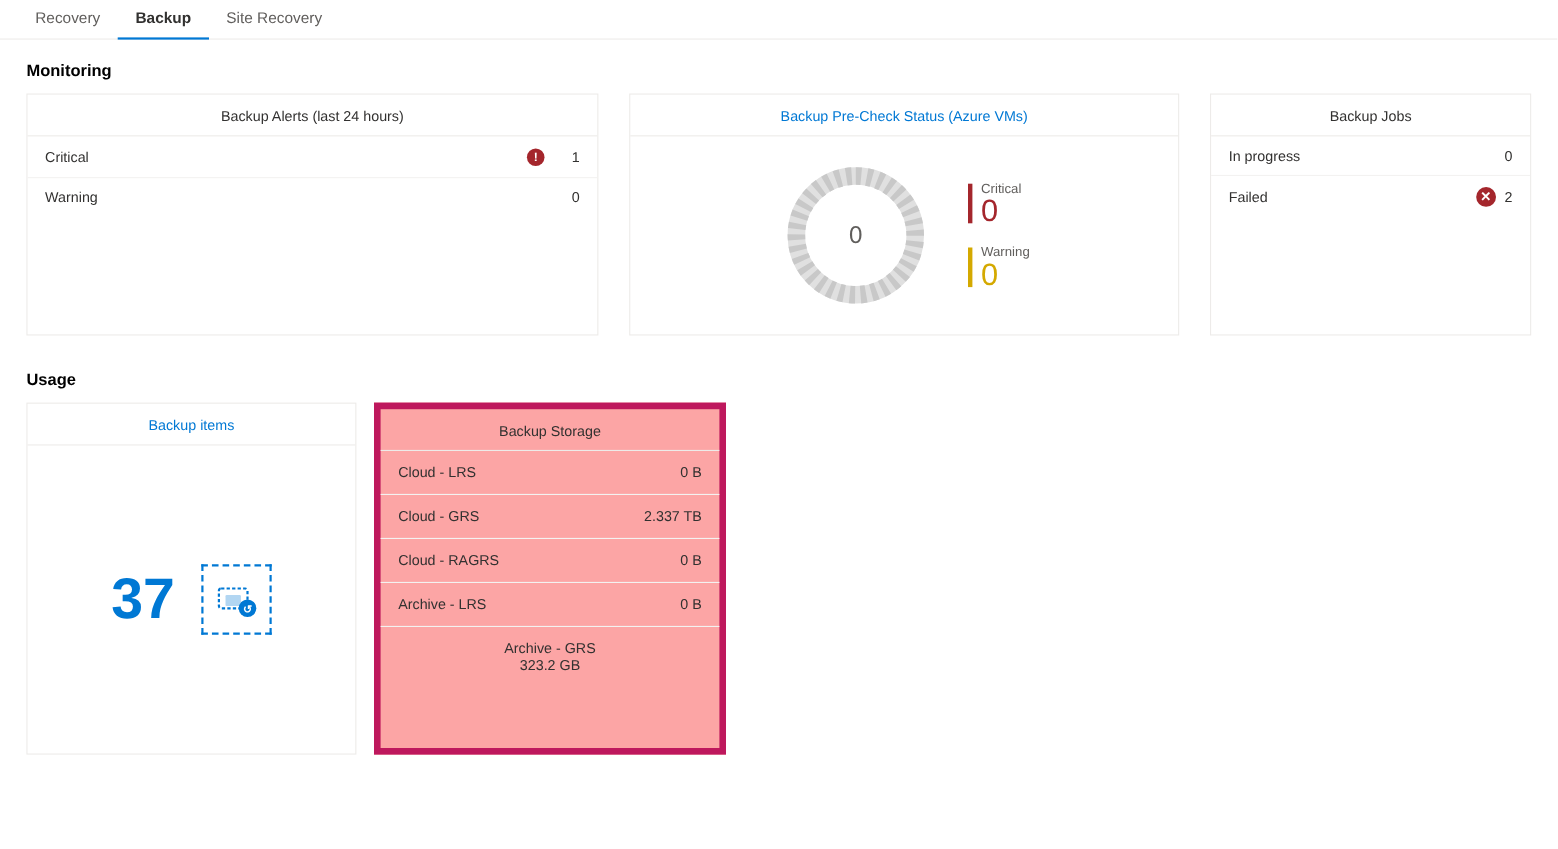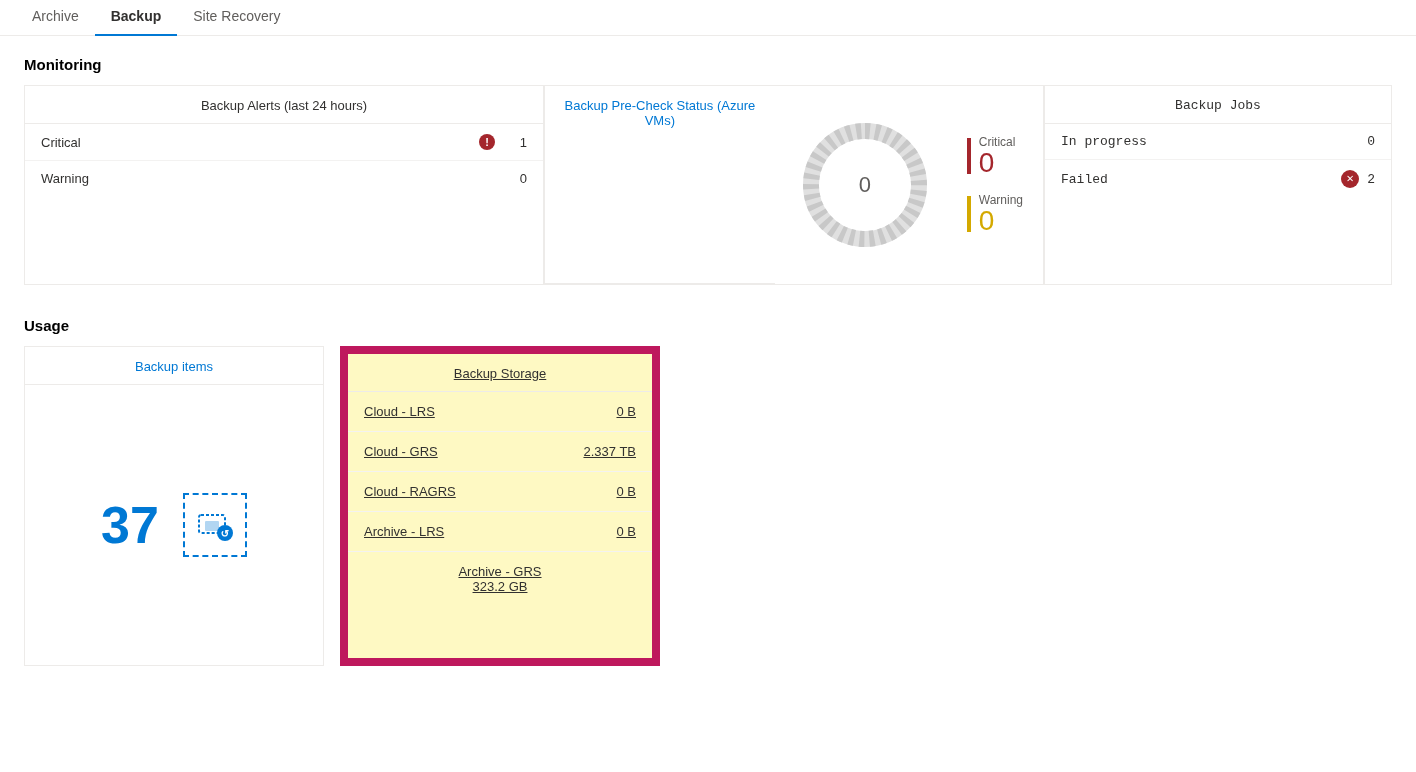--- a/index.html
+++ b/index.html
@@ -42,21 +42,21 @@
     .section-heading {
       font-size: 15px;
       font-weight: 600;
       color: #000000;
       margin-bottom: 12px;
     }
 
     
     .monitoring-grid {
       display: flex;
-      gap: 0;
+      gap: 28px;
       margin-bottom: 32px;
     }
 
     .card {
       border: 1px solid #edebe9;
       background: #fff;
       flex: 1;
       min-height: 200px;
     }
 
@@ -124,21 +124,21 @@
       text-align: center;
       line-height: 18px;
       font-size: 12px;
       font-weight: bold;
     }
 
     
     .donut-card {
       flex: 0 0 500px;
       display: flex;
-      flex-direction: row;
+      flex-direction: column;
     }
 
     .donut-body {
       display: flex;
       align-items: center;
       justify-content: center;
       padding: 20px;
       flex: 1;
       gap: 32px;
     }
@@ -189,21 +189,20 @@
     }
 
     .legend-row {
       display: flex;
       align-items: center;
     }
 
     
     .jobs-card {
       flex: 1;
-      font-family: Liberation Mono, monospace;
     }
 
     .job-row {
       display: flex;
       align-items: center;
       padding: 10px 16px;
       border-bottom: 1px solid #f3f2f1;
       font-size: 13px;
     }
     .job-row:last-child {
@@ -255,24 +254,23 @@
       height: 64px;
       border: 2px dashed #0078d4;
       display: flex;
       align-items: center;
       justify-content: center;
     }
 
     
     .storage-card {
       flex: 0 0 320px;
-      border: 8px solid #be185d;
-      background: #fef9c3;
+      border: 6px solid #be185d;
+      background: #fca5a5;
       min-height: 320px;
-      text-decoration: underline;
     }
 
     .storage-row {
       display: flex;
       align-items: center;
       padding: 12px 16px;
       border-bottom: 1px solid #f3f2f1;
       font-size: 13px;
     }
     .storage-row:last-child {
@@ -289,21 +287,21 @@
 
     
     svg.donut {
       transform: rotate(-90deg);
     }
   </style>
 </head>
 <body>
 
 <nav class="nav-tabs">
-  <div class="nav-tab">Archive</div>
+  <div class="nav-tab">Recovery</div>
   <div class="nav-tab active">Backup</div>
   <div class="nav-tab">Site Recovery</div>
 </nav>
 
 <div class="main-content">
 
   <div class="section-heading">Monitoring</div>
 
   <div class="monitoring-grid">
 

